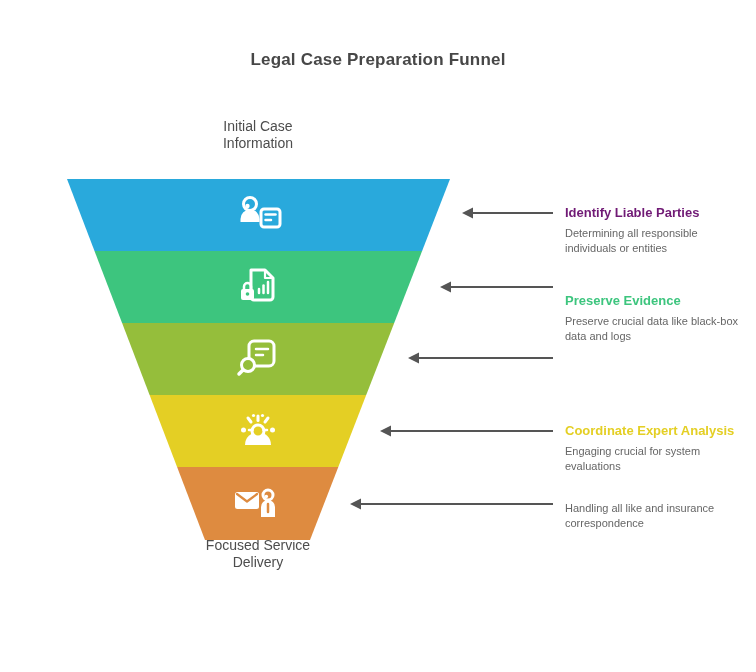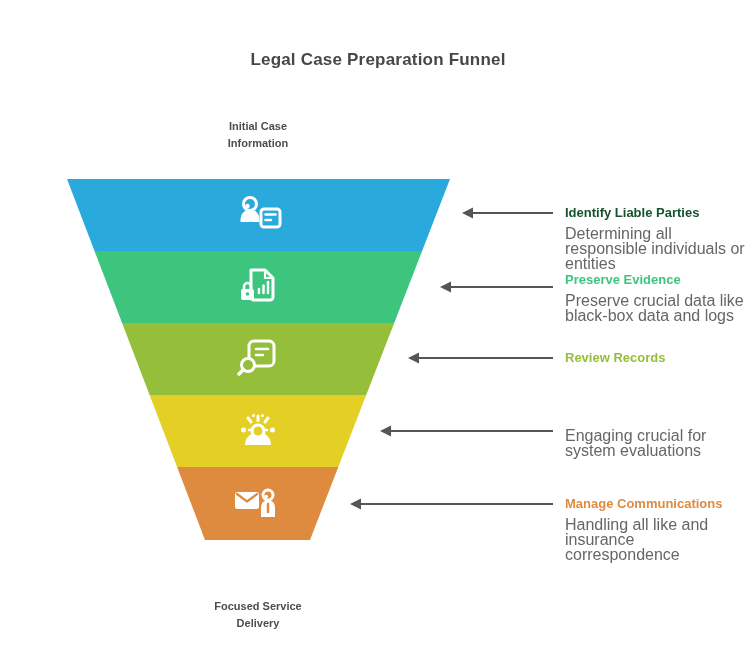--- a/index.html
+++ b/index.html
@@ -1,27 +1,27 @@
 <!DOCTYPE html>
 <html><head>
 <meta charset="utf-8">
 <style>
   html,body{margin:0;padding:0;background:#ffffff;}
   .page{position:relative;width:756px;height:672px;background:#ffffff;overflow:hidden;
         font-family:"Liberation Sans","DejaVu Sans",sans-serif;}
   .title{position:absolute;top:50px;left:0;width:756px;text-align:center;
          font-size:17px;font-weight:bold;color:#474747;letter-spacing:.2px;}
-  .cap-label{position:absolute;text-align:center;font-size:11px;font-weight:bold;
+  .cap-label{position:absolute;text-align:center;font-size:14px;font-weight:normal;
              color:#4d4d4d;line-height:17px;}
   .cap-top{top:118px;left:213px;width:90px;}
-  .cap-bottom{top:598px;left:198px;width:120px;}
+  .cap-bottom{top:537px;left:198px;width:120px;}
   .funnel-svg{position:absolute;top:0;left:0;}
   .stage-label{position:absolute;left:565px;width:185px;}
   .stage-label h3{margin:0;font-size:13px;font-weight:bold;line-height:16px;max-width:170px;}
-  .stage-label p{margin:5px 0 0 0;font-size:16px;line-height:15px;color:#666666;max-width:180px;}
+  .stage-label p{margin:5px 0 0 0;font-size:11px;line-height:15px;color:#666666;max-width:180px;}
   .icon-stroke{stroke:#ffffff;fill:none;stroke-linecap:round;stroke-linejoin:round;}
   .icon-fill{fill:#ffffff;stroke:none;}
   .arrow-line{stroke-width:2;}
 </style>
 </head>
 <body>
 
 <div class="page">
 
   <div class="title">Legal Case Preparation Funnel</div>
@@ -104,31 +104,30 @@
       <line class="arrow-line" x1="388" y1="431" x2="553" y2="431" stroke="#555555"></line>
       <polygon points="380,431 391,425.5 391,436.5" fill="#555555"></polygon>
     </g>
     <g>
       <line class="arrow-line" x1="358" y1="504" x2="553" y2="504" stroke="#555555"></line>
       <polygon points="350,504 361,498.5 361,509.5" fill="#555555"></polygon>
     </g>
   </svg>
 
   <div class="stage-label" style="top:205px">
-    <h3 style="color: #14532d;">Identify Liable Parties</h3>
+    <h3 style="color: #701a75;">Identify Liable Parties</h3>
     <p>Determining all responsible individuals or entities</p>
   </div>
-  <div class="stage-label" style="top:272px">
+  <div class="stage-label" style="top:293px">
     <h3 style="color: rgb(61, 197, 126);">Preserve Evidence</h3>
     <p>Preserve crucial data like black-box data and logs</p>
   </div>
   <div class="stage-label" style="top:350px">
-    <h3 style="color: rgb(149, 190, 59);">Review Records</h3>
   </div>
   <div class="stage-label" style="top:423px">
+    <h3 style="color: rgb(228, 207, 36);">Coordinate Expert Analysis</h3>
     <p>Engaging crucial for system evaluations</p>
   </div>
   <div class="stage-label" style="top:496px">
-    <h3 style="color: rgb(222, 139, 64);">Manage Communications</h3>
     <p>Handling all like and insurance correspondence</p>
   </div>
 
 </div>
 
 </body></html>

